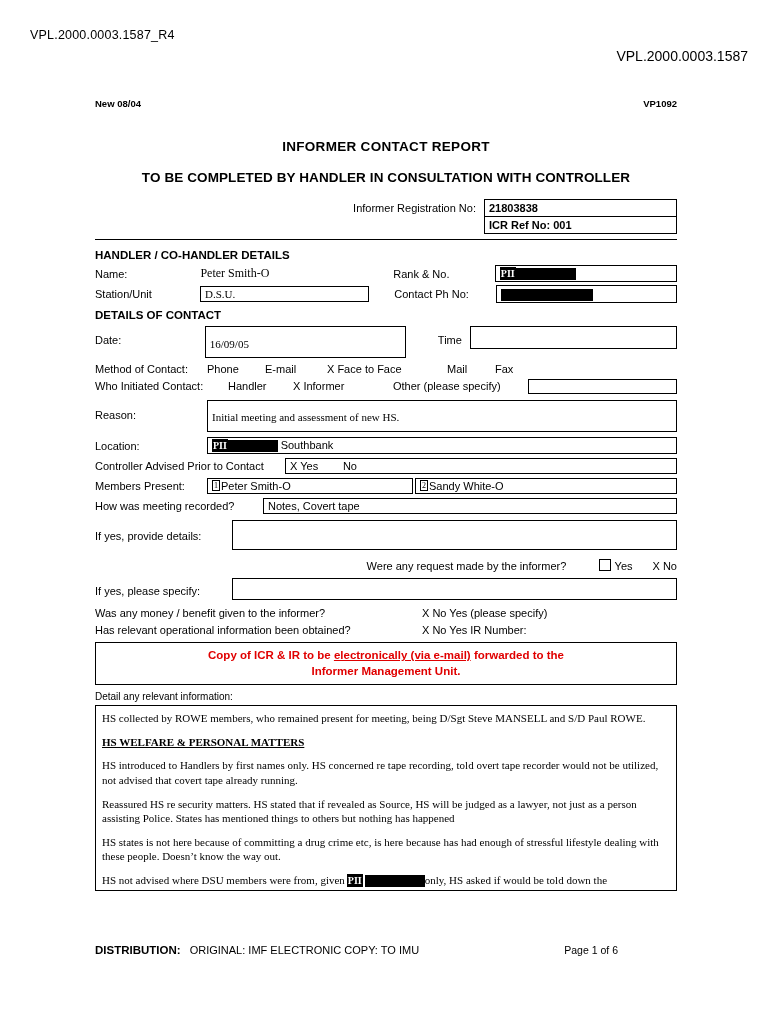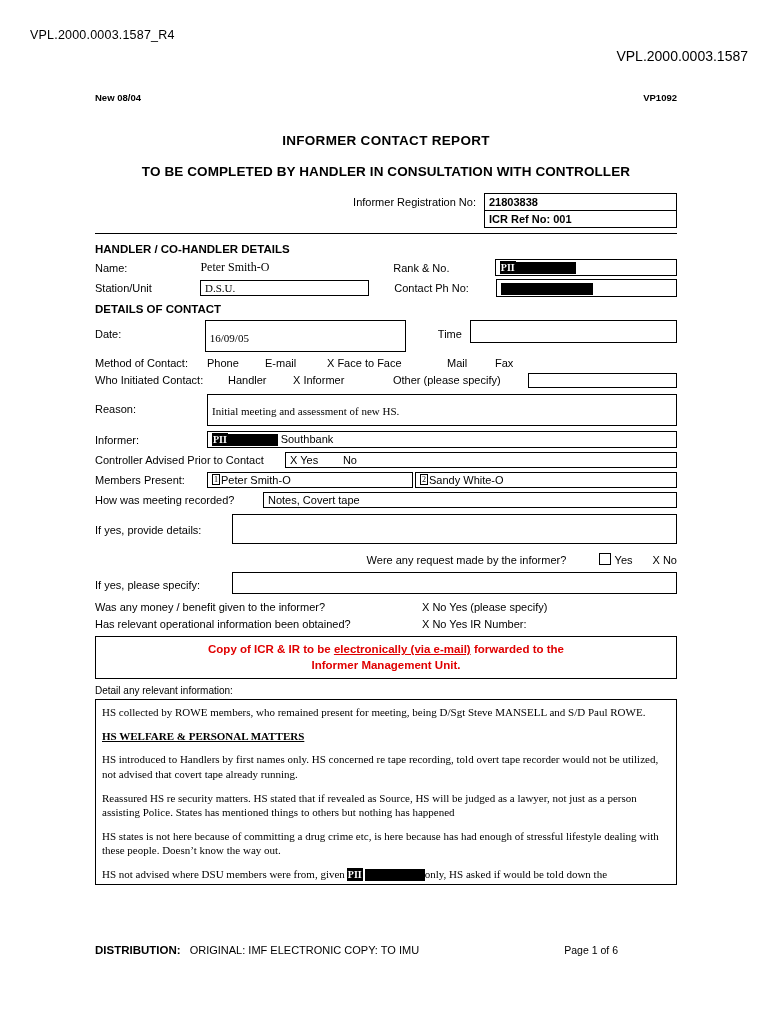--- a/index.html
+++ b/index.html
@@ -32,21 +32,21 @@
   }
   .stamp-right {
     position: absolute;
     top: 48px;
     right: 22px;
     font-size: 14px;
   }
   
   .form {
     position: absolute;
-    top: 92px;
+    top: 98px;
     left: 95px;
     width: 582px;
     font-size: 11px;
   }
   .row-small {
     display: flex;
     justify-content: space-between;
     font-size: 9.5px;
     font-weight: bold;
     margin-bottom: 30px;
@@ -280,21 +280,21 @@
       <span class="lbl" style="width:135px;">Other (please specify)</span>
       <span class="fld" style="width:149px; height:15px;"></span>
     </div>
 
     <div class="line" style="align-items:flex-start; margin-top:6px;">
       <span class="lbl" style="width:112px; padding-top:9px;">Reason:</span>
       <span class="fld" style="width:470px; height:32px; line-height:30px;">Initial meeting and assessment of new HS.</span>
     </div>
 
     <div class="line" style="margin-top:5px;">
-      <span class="lbl" style="width:112px;">Informer:</span>
+      <span class="lbl" style="width:112px;">Location:</span>
       <span class="fld" style="width:470px;">
         <span class="pii">PII</span><span class="redact" style="width:50px;"></span>
         <span style="font-family:'Liberation Sans',sans-serif;">Southbank</span>
       </span>
     </div>
 
     <div class="line" style="margin-top:4px;">
       <span class="lbl" style="width:190px;">Controller Advised Prior to Contact</span>
       <span class="fld" style="width:392px; border-left:1px solid #000;">
         <span style="font-family:'Liberation Sans',sans-serif;">X   Yes</span>

